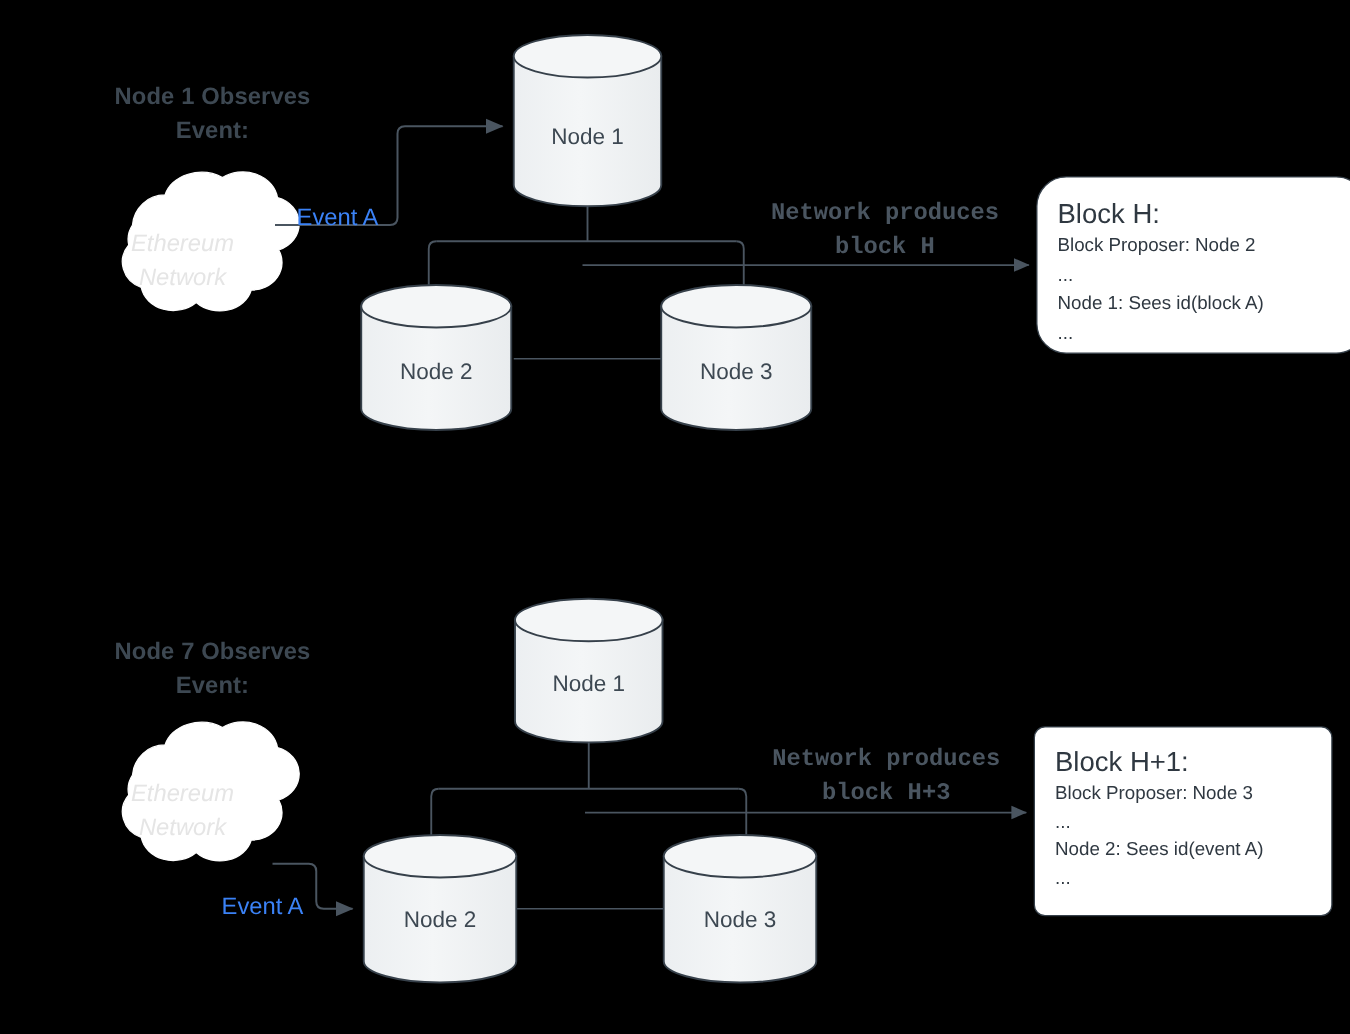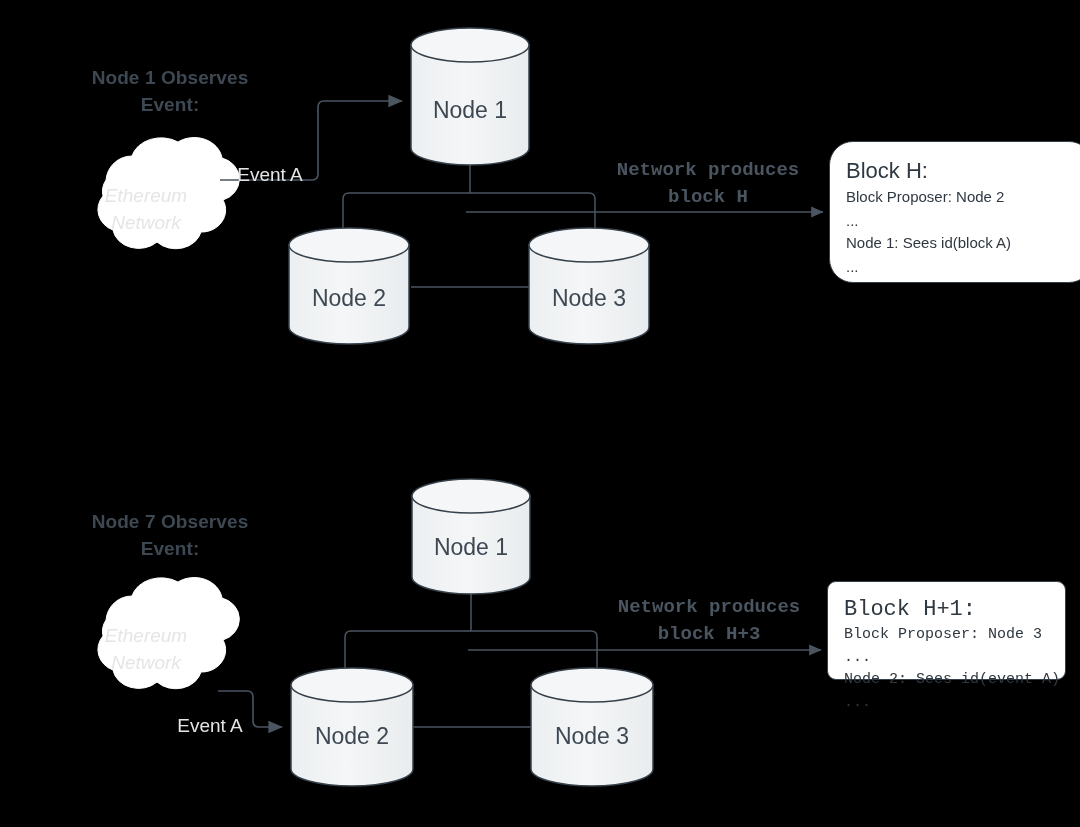--- a/index.html
+++ b/index.html
@@ -37,40 +37,40 @@
     color: #3d4852;
     text-align: center;
     width: 240px;
     letter-spacing: 0.1px;
   }
   .heading-top { left: 22px; top: 64px; }
   .heading-bottom { left: 22px; top: 508px; }
 
   .node-label {
     position: absolute;
-    font-size: 23px;
+    font-size: 18px;
     color: #3d4852;
     text-align: center;
     white-space: nowrap;
     transform: translate(-50%, -50%);
   }
   .cloud-label {
     position: absolute;
     font-size: 19px;
     color: #e5e5e5;
     text-align: center;
     line-height: 27px;
     width: 160px;
     transform: translate(-50%, -50%);
     font-style: italic;
   }
   .edge-label {
     position: absolute;
     font-size: 19px;
-    color: #e5e5e5;
+    color: #3b82f6;
     text-align: left;
     white-space: nowrap;
     transform: translate(-50%, -50%);
   }
   .edge-label-2l {
     position: absolute;
     font-size: 19px;
     font-weight: bold;
     color: #4a5560;
     text-align: center;
@@ -249,21 +249,21 @@
 
   <div class="node-label" style="left:443px; top:547px;">Node 1</div>
   <div class="node-label" style="left:324px; top:736px;">Node 2</div>
   <div class="node-label" style="left:564px; top:736px;">Node 3</div>
 
   <div class="edge-label-2l" style="left:681px; top:621px;">
     <div>Network produces</div>
     <div>block H+3</div>
   </div>
 
-  <div class="block-box" style="left:799px; top:581px; width:239px; height:99px;font-family:Liberation Mono, monospace;">
+  <div class="block-box" style="left:799px; top:581px; width:239px; height:152px;">
     <div class="block-title" style="top:15px;">Block H+1:</div>
     <div class="block-line" style="top:44px;">Block Proposer: Node 3</div>
     <div class="block-line" style="top:67px;">...</div>
     <div class="block-line" style="top:89px;text-align:right;">Node 2: Sees id(event A)</div>
     <div class="block-line" style="top:112px;">...</div>
   </div>
 
 </div>
 
 </body></html>

